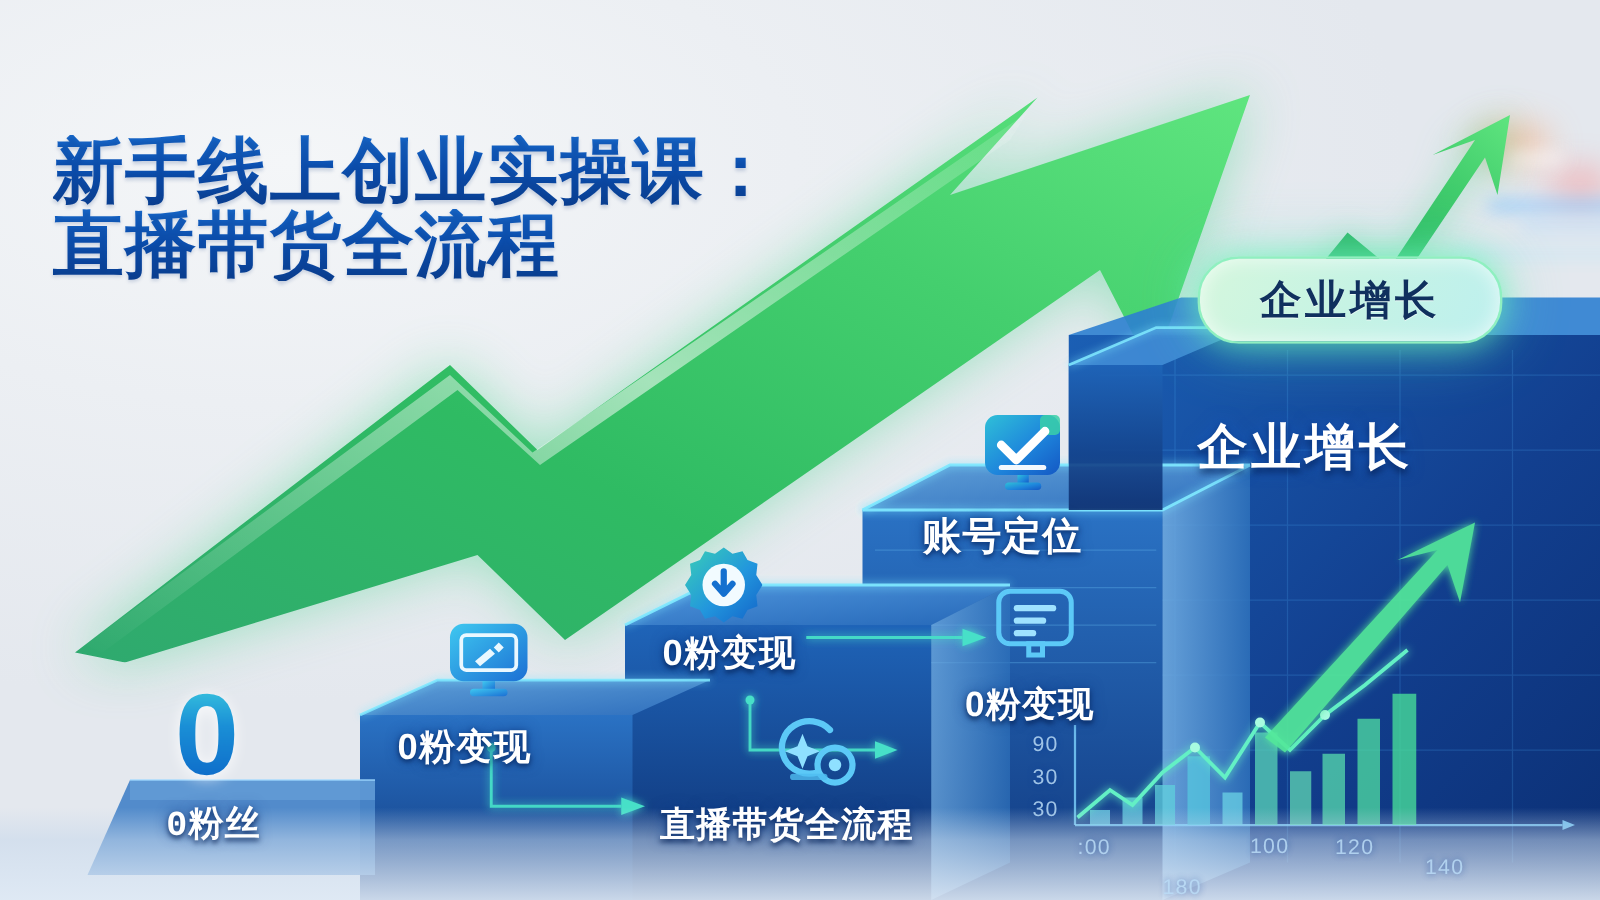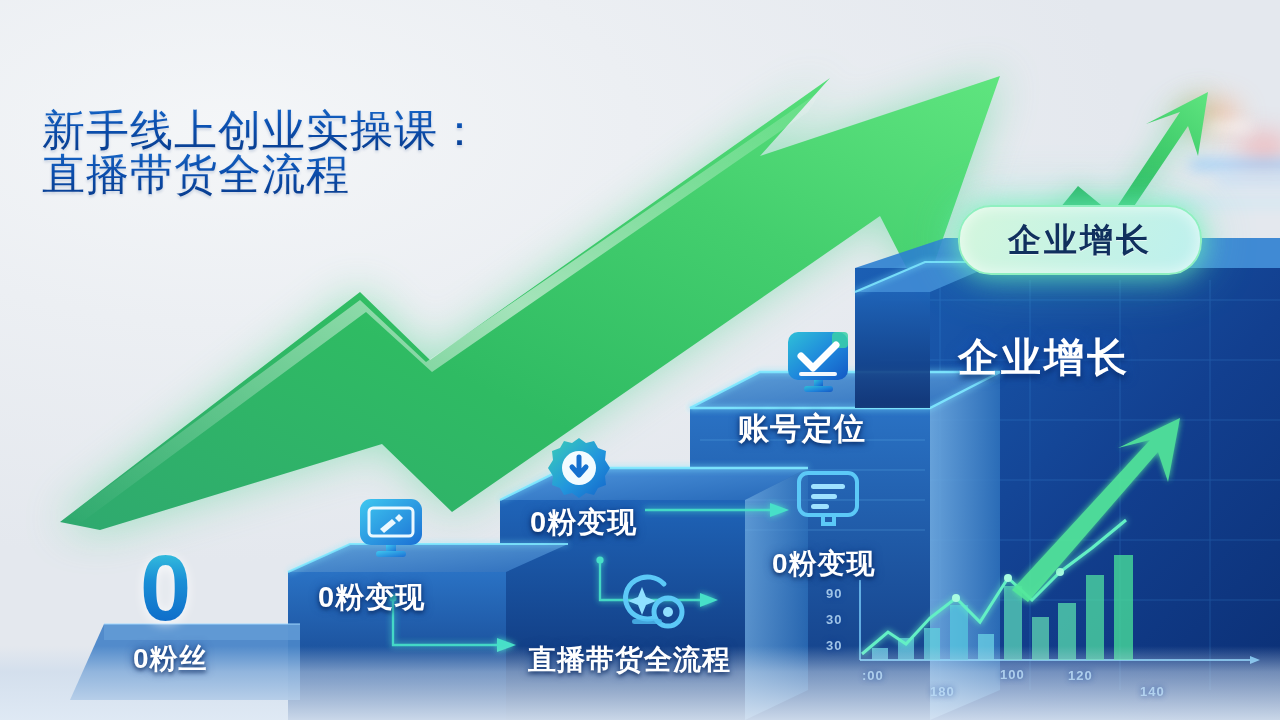--- a/index.html
+++ b/index.html
@@ -15,22 +15,22 @@
   }
 
   
   .bokeh{position:absolute;border-radius:50%;filter:blur(14px);opacity:.55;pointer-events:none;}
   .streak{position:absolute;border-radius:40px;filter:blur(7px);opacity:.6;pointer-events:none;}
 
   
   #title{
     position:absolute;left:42px;top:108px;
     line-height:1.03;
-    font-weight:400;
-    font-size:43px;
+    font-weight:700;
+    font-size:57px;
     letter-spacing:1px;
     white-space:nowrap;
     z-index:40;
   }
   #title .ln{display:block;}
   .tblue{
     background:linear-gradient(180deg,#1767c8 0%,#0c52b4 45%,#0a3f91 100%);
     -webkit-background-clip:text;background-clip:text;color:transparent;
     text-shadow:0 2px 3px rgba(10,50,120,.18);
   }
@@ -79,21 +79,21 @@
   }
   #badge span{
     font-size:33px;font-weight:900;color:#10305e;letter-spacing:3px;
     text-shadow:0 1px 0 rgba(255,255,255,.6);
   }
   #dashbig{
     position:absolute;left:958px;top:330px;z-index:38;
     font-size:40px;font-weight:900;color:#fff;letter-spacing:3px;white-space:nowrap;
     text-shadow:0 0 14px rgba(20,90,200,.9),0 3px 6px rgba(0,15,50,.8);
   }
-  .axlab{position:absolute;z-index:34;color:#b7d9f5;font-size:13px;font-weight:700;
+  .axlab{position:absolute;z-index:34;color:#b7d9f5;font-size:17px;font-weight:400;
          letter-spacing:1px;text-shadow:0 0 6px rgba(10,60,150,.8);opacity:.85;}
 
   
   #floor{
     position:absolute;left:0;bottom:0;width:1280px;height:74px;z-index:28;
     background:linear-gradient(180deg,rgba(205,220,238,.0) 0%,rgba(198,216,236,.55) 35%,rgba(222,233,245,.9) 100%);
     pointer-events:none;
   }
 </style>
 </head>
@@ -263,21 +263,21 @@
           <circle cx="1008" cy="578" r="4"></circle>
           <circle cx="1060" cy="572" r="4"></circle>
       </g>
 
       <path d="M1012,590 L1150,440 L1118,448 L1180,418 L1168,482 L1158,452 L1028,602 Z" fill="#52e89a" opacity=".92" filter="url(#gl)"></path>
     </g>
   </svg>
 
   <div id="bigzero">0</div>
 
-  <div class="steplabel" style="left:133px;top:640px;font-size:28px;">0粉丝</div>
+  <div class="steplabel" style="left:133px;top:640px;font-size:28px;font-family:Liberation Mono, monospace;">0粉丝</div>
   <div class="steplabel" style="left:318px;top:578px;font-size:29px;">0粉变现</div>
   <div class="steplabel" style="left:530px;top:503px;font-size:29px;">0粉变现</div>
   <div class="steplabel" style="left:738px;top:408px;font-size:31px;">账号定位</div>
 
   <div class="steplabel" style="left:528px;top:641px;font-size:28px;">直播带货全流程</div>
   <div class="steplabel" style="left:772px;top:545px;font-size:28px;">0粉变现</div>
 
   <div class="iconbox" style="left:358px;top:497px;width:66px;height:62px;">
     <svg viewBox="0 0 66 62" width="66" height="62">
       <defs>
@@ -352,19 +352,19 @@
     <span>企业增长</span>
   </div>
 
   <div id="dashbig">企业增长</div>
 
   <div class="axlab" style="left:826px;top:586px;">90</div>
   <div class="axlab" style="left:826px;top:612px;">30</div>
   <div class="axlab" style="left:826px;top:638px;">30</div>
 
   <div class="axlab" style="left:862px;top:668px;">:00</div>
-  <div class="axlab" style="left:930px;top:684px;">180</div>
+  <div class="axlab" style="left:930px;top:700px;">180</div>
   <div class="axlab" style="left:1000px;top:667px;">100</div>
   <div class="axlab" style="left:1068px;top:668px;">120</div>
   <div class="axlab" style="left:1140px;top:668px;margin-top:16px;">140</div>
 
   <div id="floor"></div>
 </div>
 
 </body></html>

